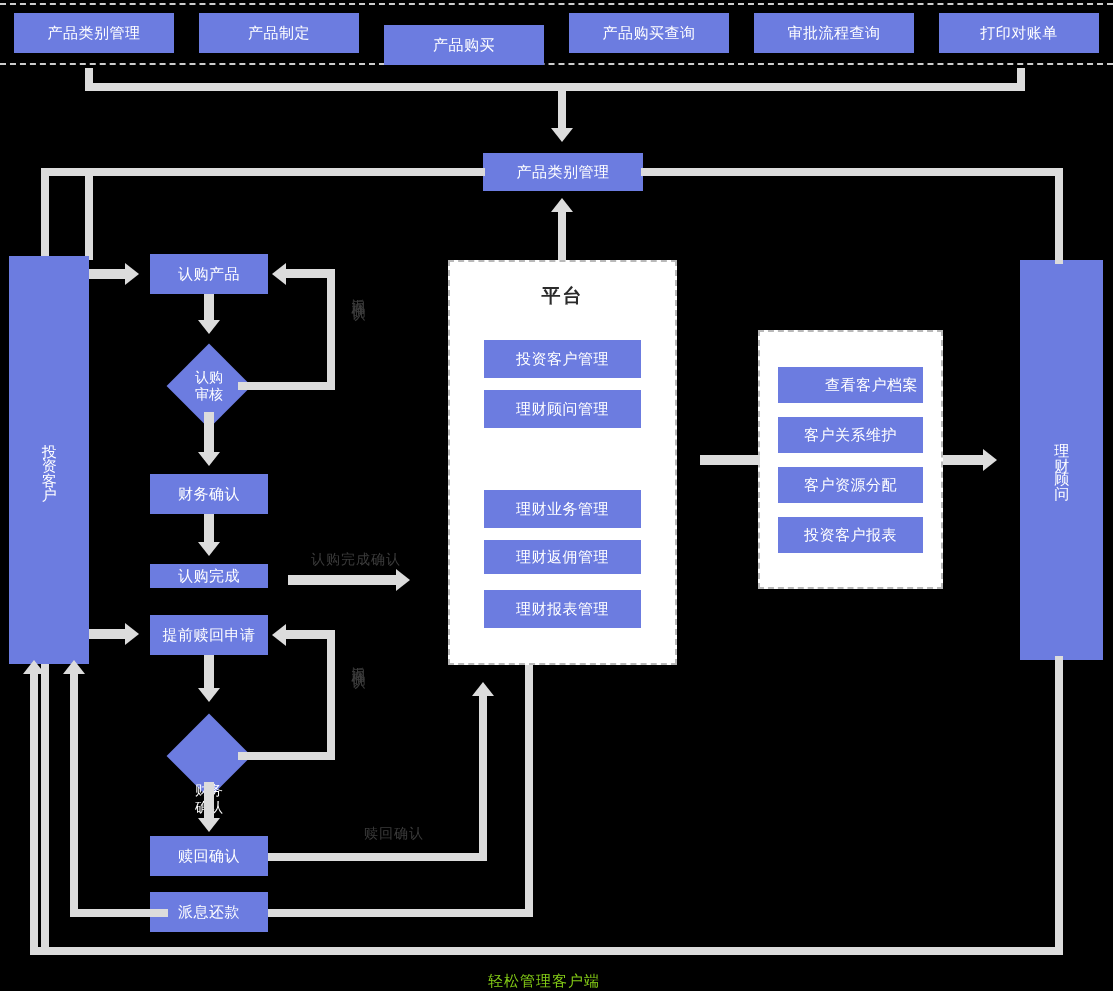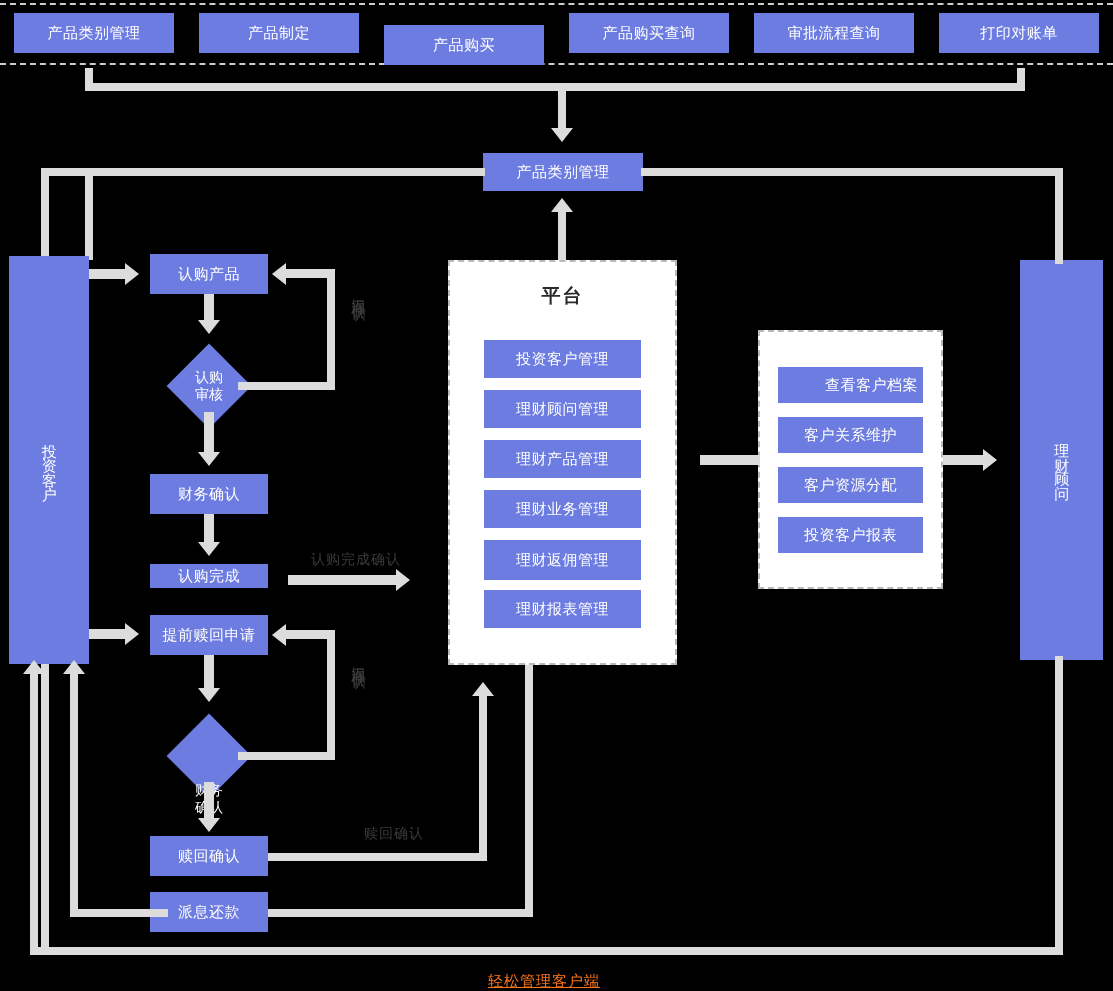--- a/index.html
+++ b/index.html
@@ -123,25 +123,24 @@
     white-space: nowrap;
     margin-left: 12px;
   }
   .edge-label.vert {
     writing-mode: vertical-rl;
     text-orientation: upright;
     letter-spacing: 3px;
   }
   .footer-text {
     position: absolute;
-    color: #f97316;
+    color: #84cc16;
     font-size: 15px;
     letter-spacing: 1px;
     white-space: nowrap;
-    text-decoration: underline;
   }
 </style>
 </head>
 <body>
 
 <div id="canvas">
 
   <div class="dashed-strip" style="left:0; top:3px; width:1113px; height:62px;"></div>
 
   <div class="toolbar-btn" style="left:14px; top:13px; width:160px; height:40px;">产品类别管理</div>
@@ -253,23 +252,22 @@
 
   <div class="ln" style="left:30px; top:947px; width:60px; height:8px;"></div>
   <div class="ln" style="left:30px; top:672px; width:8px; height:283px;"></div>
   <div class="ah ah-up" style="left:23px; top:660px;"></div>
 
   <div class="panel" style="left:448px; top:260px; width:229px; height:405px;"></div>
   <div class="panel-title" style="left:448px; top:283px; width:229px;">平台</div>
 
   <div class="node" style="left:484px; top:340px; width:157px; height:38px;">投资客户管理</div>
   <div class="node" style="left:484px; top:390px; width:157px; height:38px;">理财顾问管理</div>
-  <div class="node" style="left:484px; top:440px; width:157px; height:38px;">理财产品管理</div>
   <div class="node" style="left:484px; top:490px; width:157px; height:38px;">理财业务管理</div>
-  <div class="node" style="left:484px; top:540px; width:157px; height:40px;">理财返佣管理</div>
+  <div class="node" style="left:484px; top:540px; width:157px; height:34px;">理财返佣管理</div>
   <div class="node" style="left:484px; top:590px; width:157px; height:38px;">理财报表管理</div>
 
   <div class="panel" style="left:758px; top:330px; width:185px; height:259px;"></div>
 
   <div class="node" style="left:778px; top:367px; width:145px; height:36px;padding-left:42px;">查看客户档案</div>
   <div class="node" style="left:778px; top:417px; width:145px; height:36px;">客户关系维护</div>
   <div class="node" style="left:778px; top:467px; width:145px; height:36px;">客户资源分配</div>
   <div class="node" style="left:778px; top:517px; width:145px; height:36px;">投资客户报表</div>
 
   <div class="ln" style="left:700px; top:455px; width:60px; height:10px;"></div>

